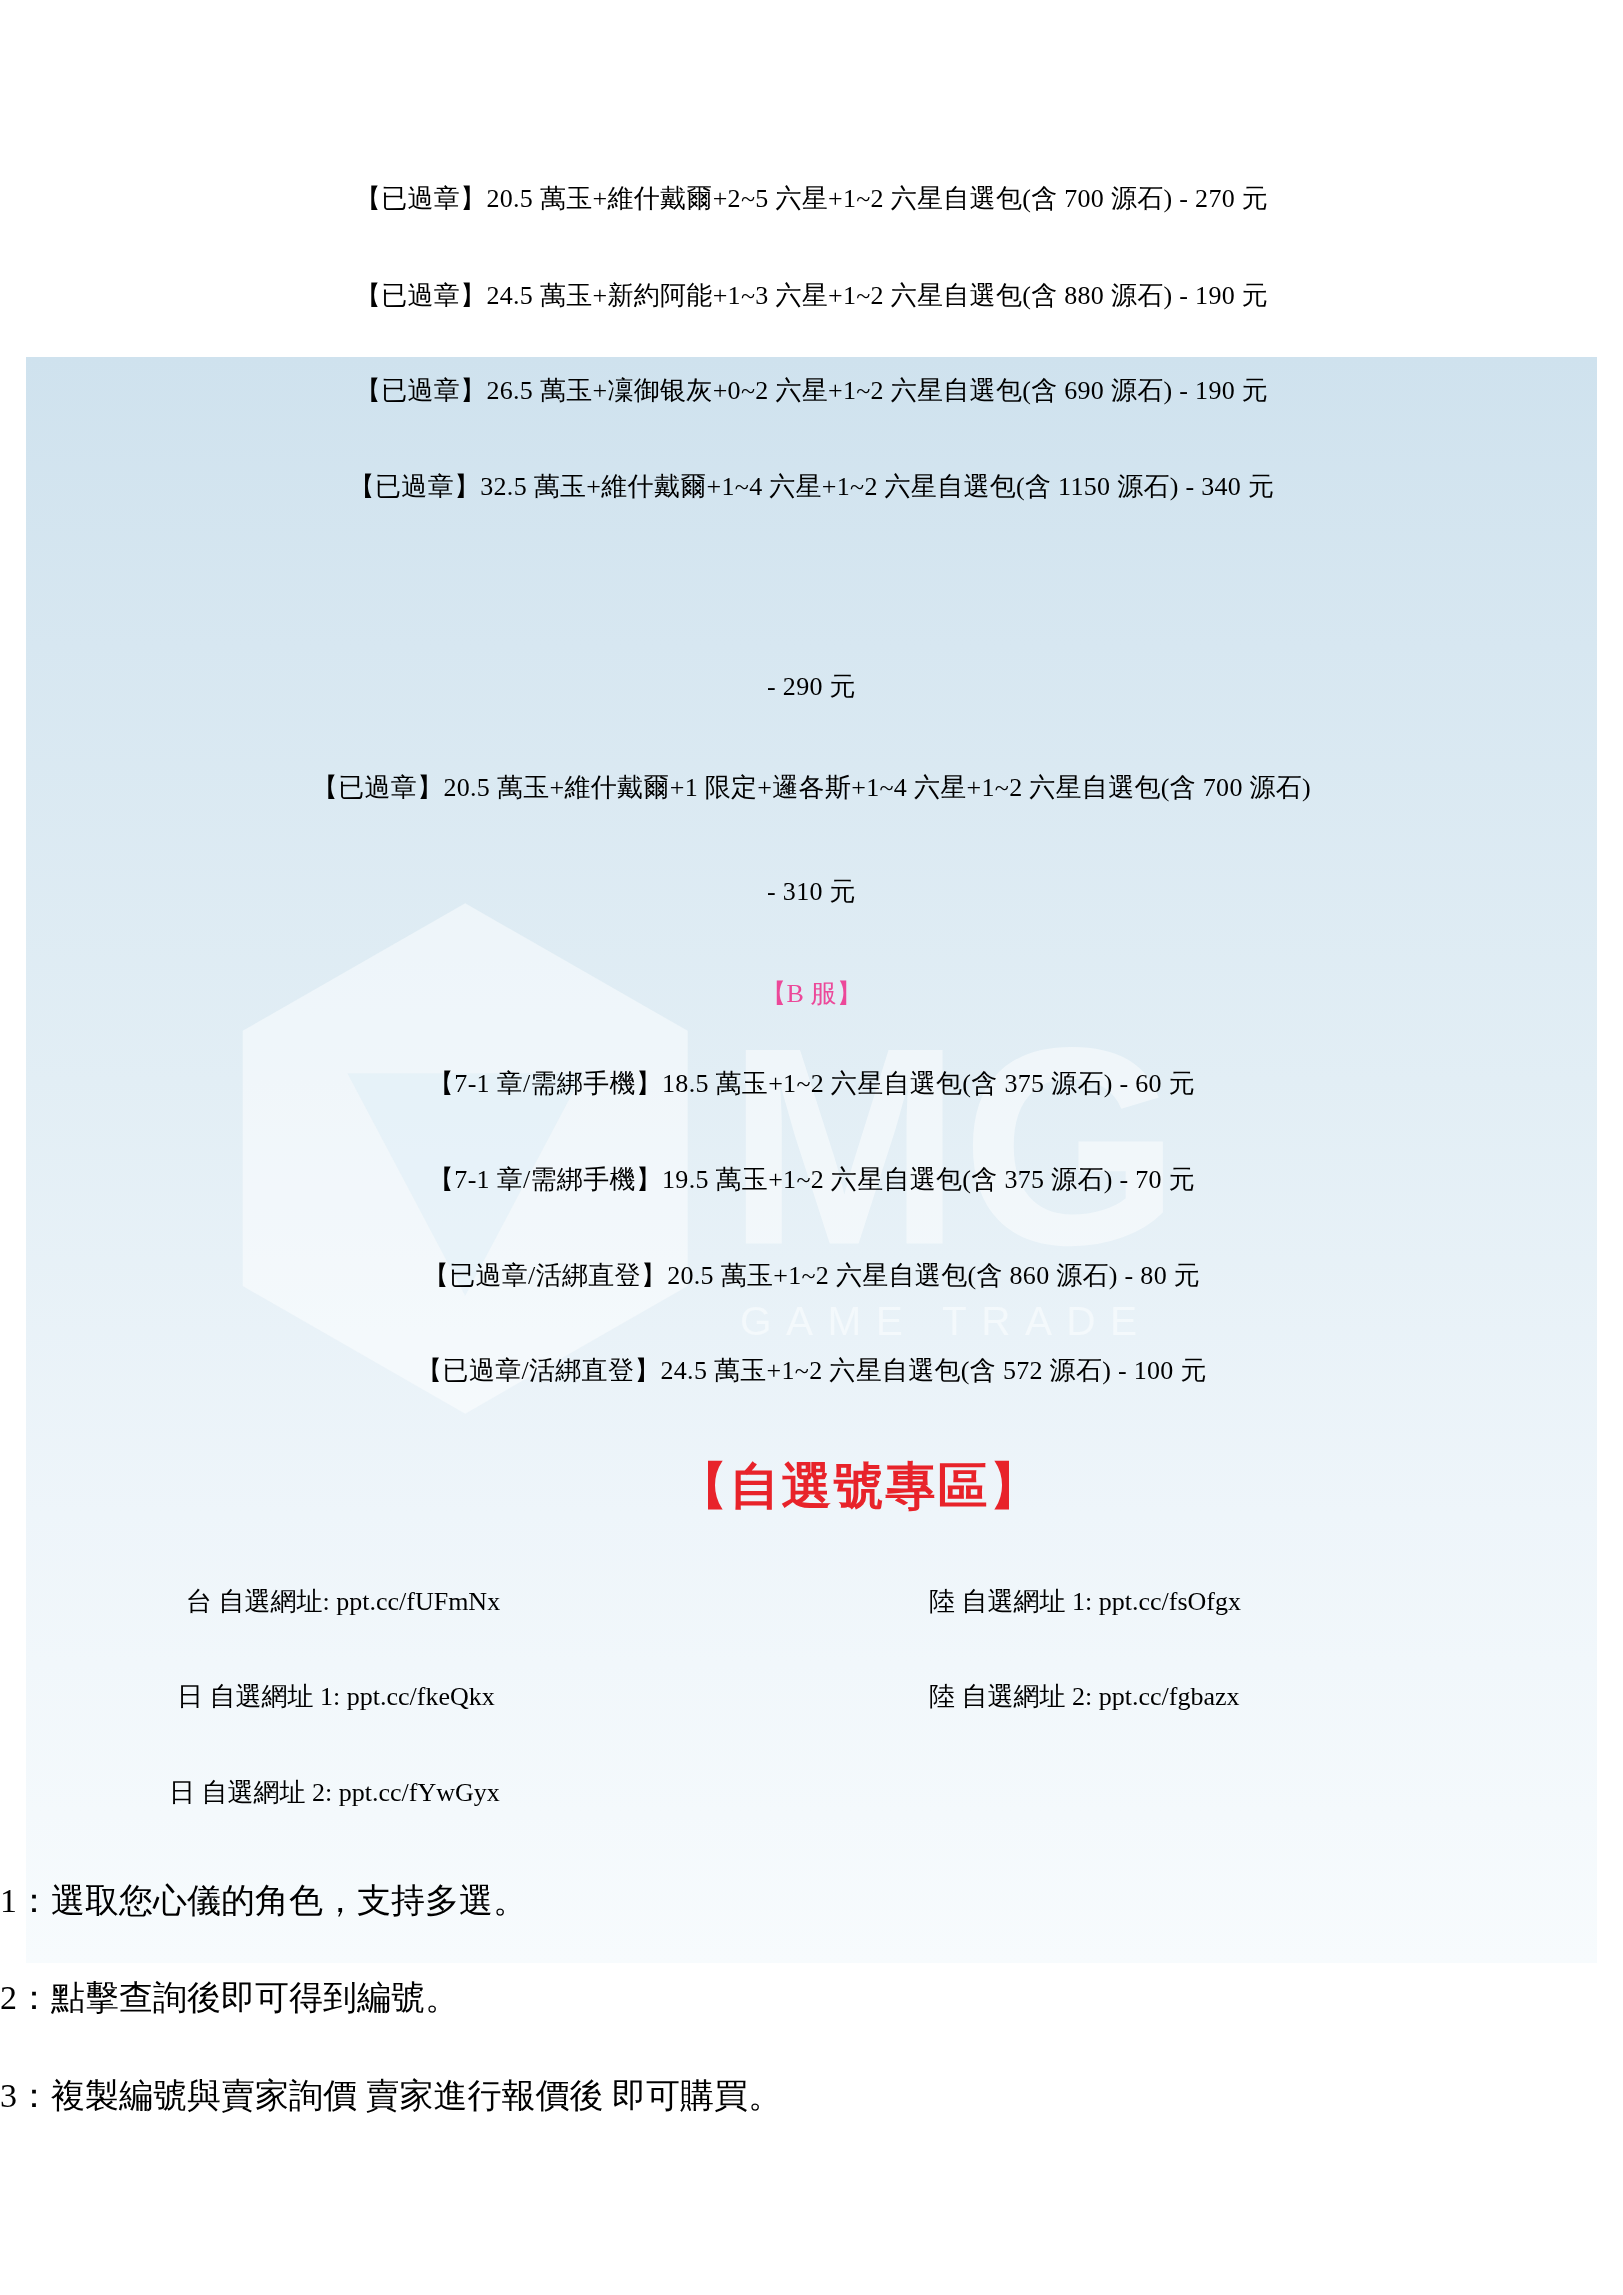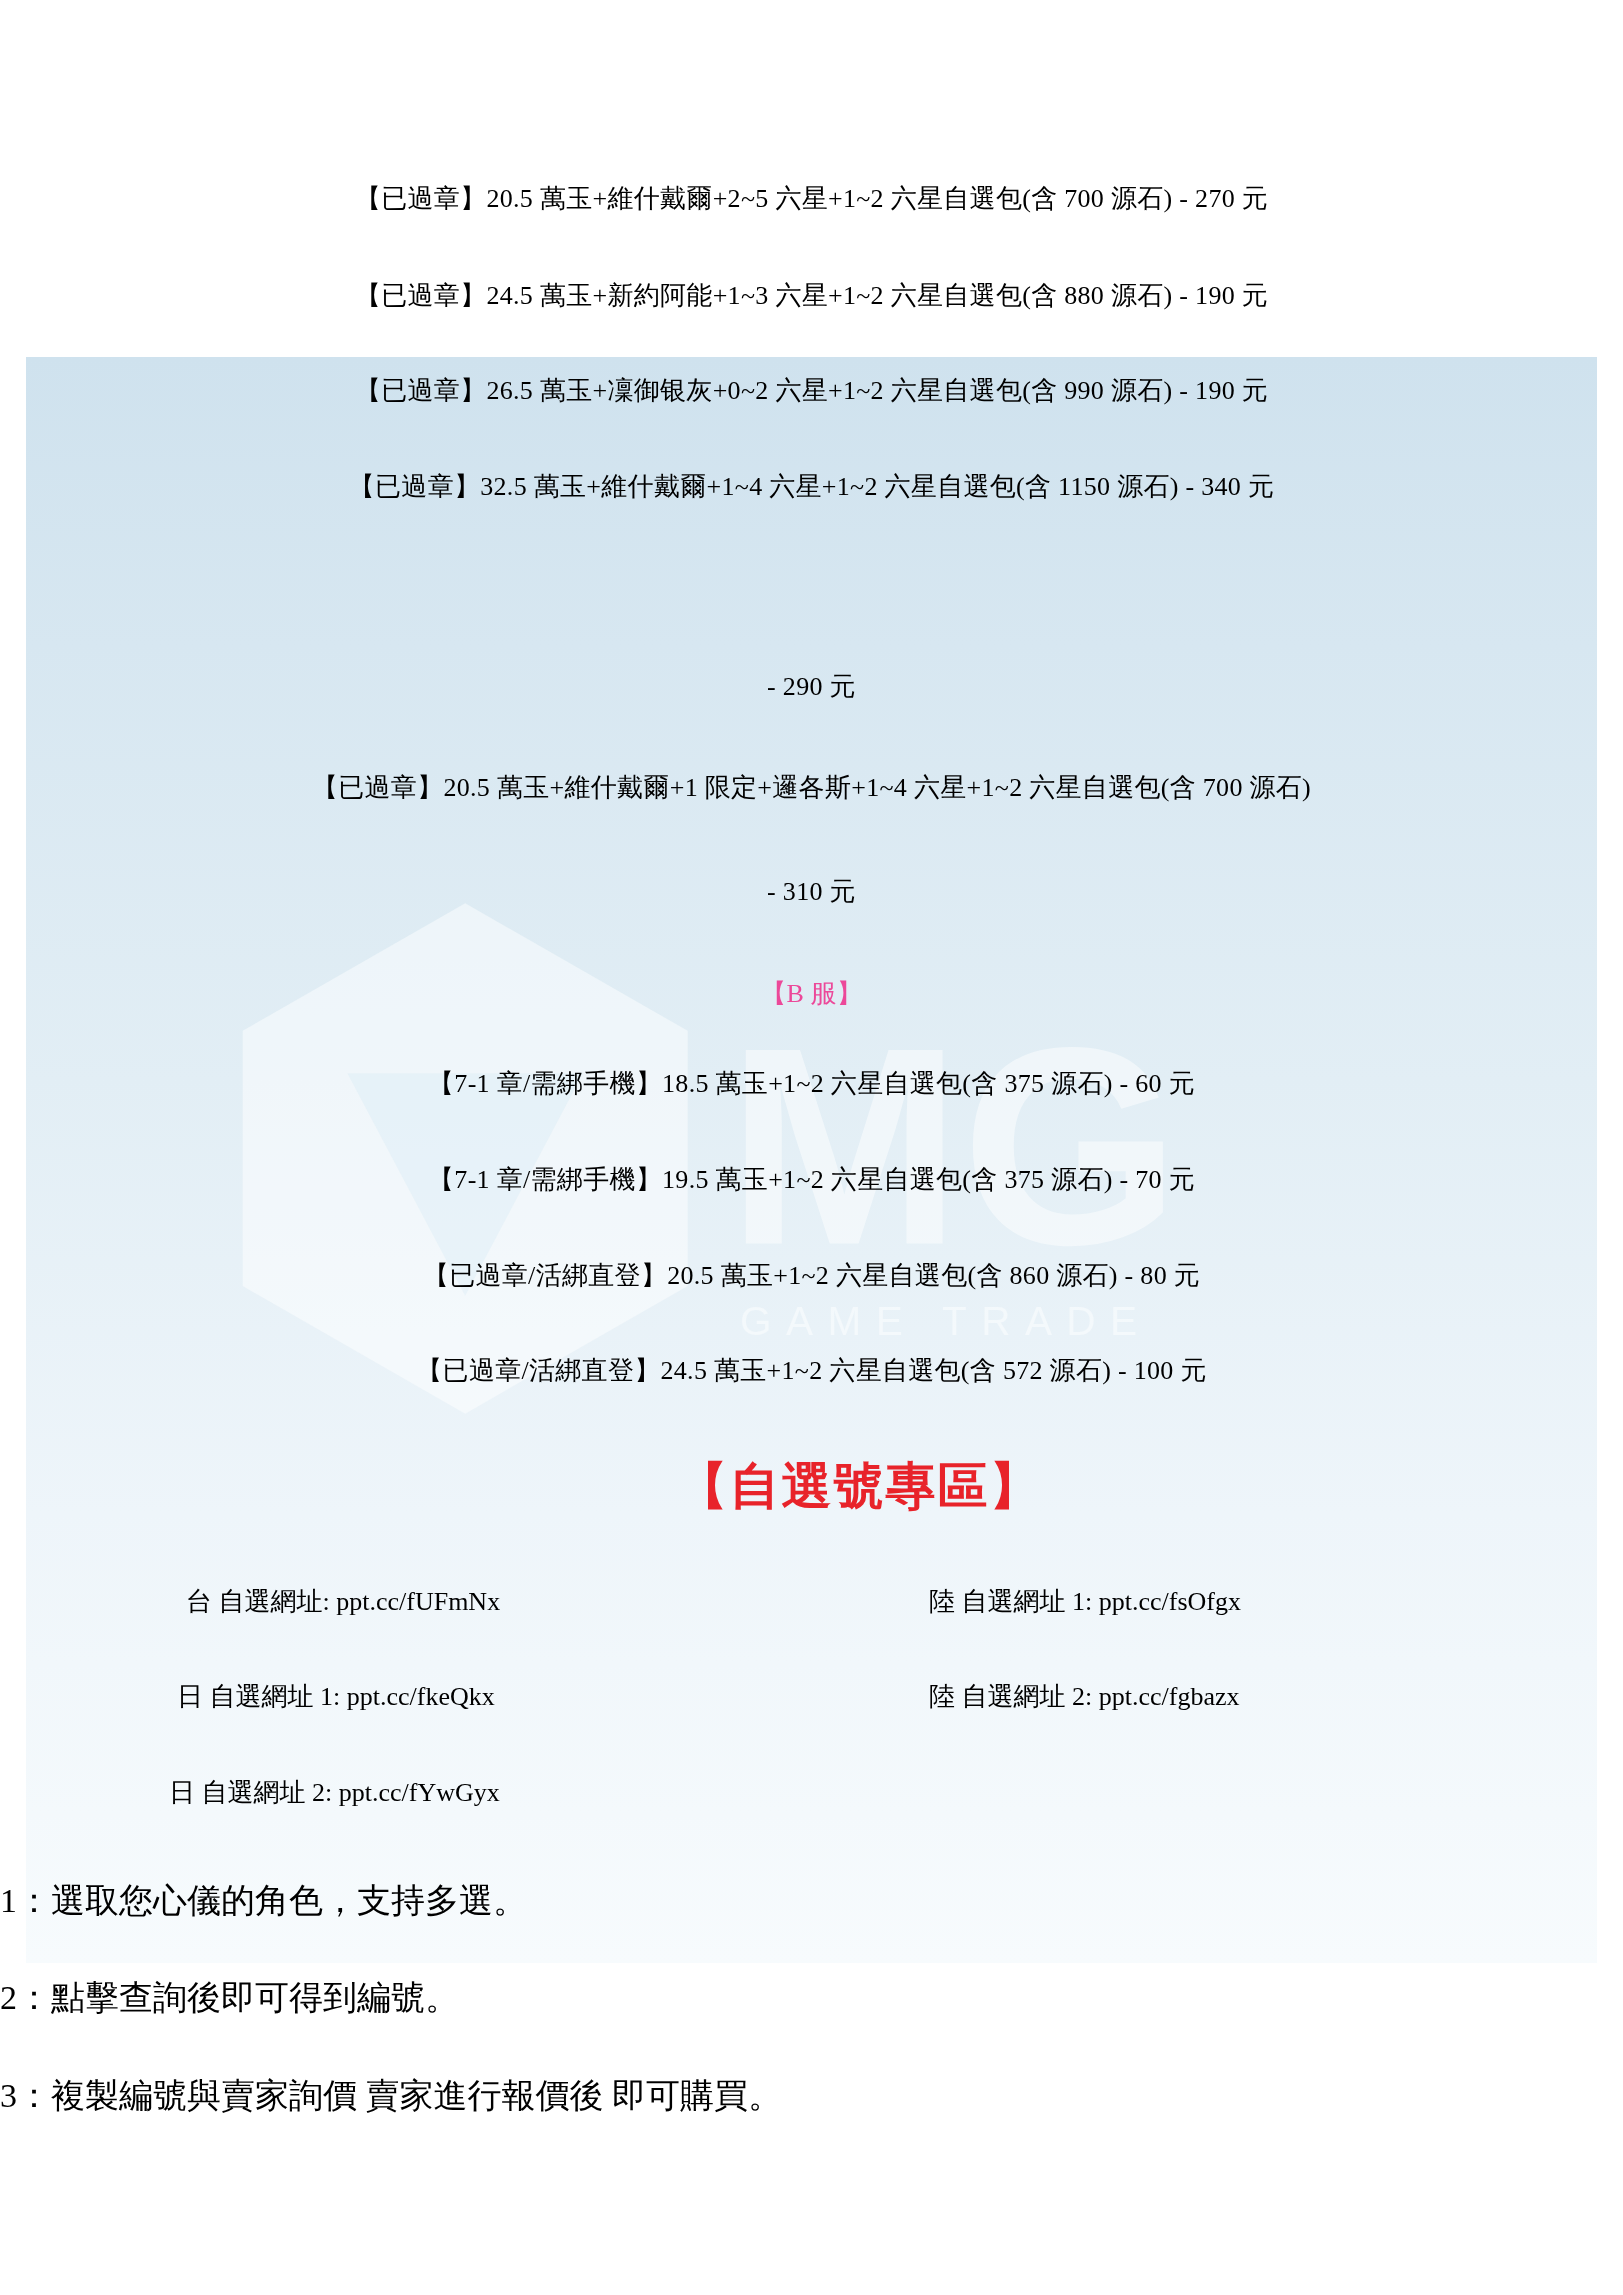--- a/index.html
+++ b/index.html
@@ -121,21 +121,21 @@
 
 <div class="content">
 
   <div class="row" style="top:186px;">
     <div class="line">【已過章】20.5 萬玉+維什戴爾+2~5 六星+1~2 六星自選包(含 700 源石) - 270 元</div>
   </div>
   <div class="row" style="top:283px;">
     <div class="line">【已過章】24.5 萬玉+新約阿能+1~3 六星+1~2 六星自選包(含 880 源石) - 190 元</div>
   </div>
   <div class="row" style="top:378px;">
-    <div class="line">【已過章】26.5 萬玉+凜御银灰+0~2 六星+1~2 六星自選包(含 990 源石) - 190 元</div>
+    <div class="line">【已過章】26.5 萬玉+凜御银灰+0~2 六星+1~2 六星自選包(含 690 源石) - 190 元</div>
   </div>
   <div class="row" style="top:474px;">
     <div class="line">【已過章】32.5 萬玉+維什戴爾+1~4 六星+1~2 六星自選包(含 1150 源石) - 340 元</div>
   </div>
 
   <div class="row" style="top:674px;">
     <div class="line">- 290 元</div>
   </div>
 
   <div class="row" style="top:775px;">

